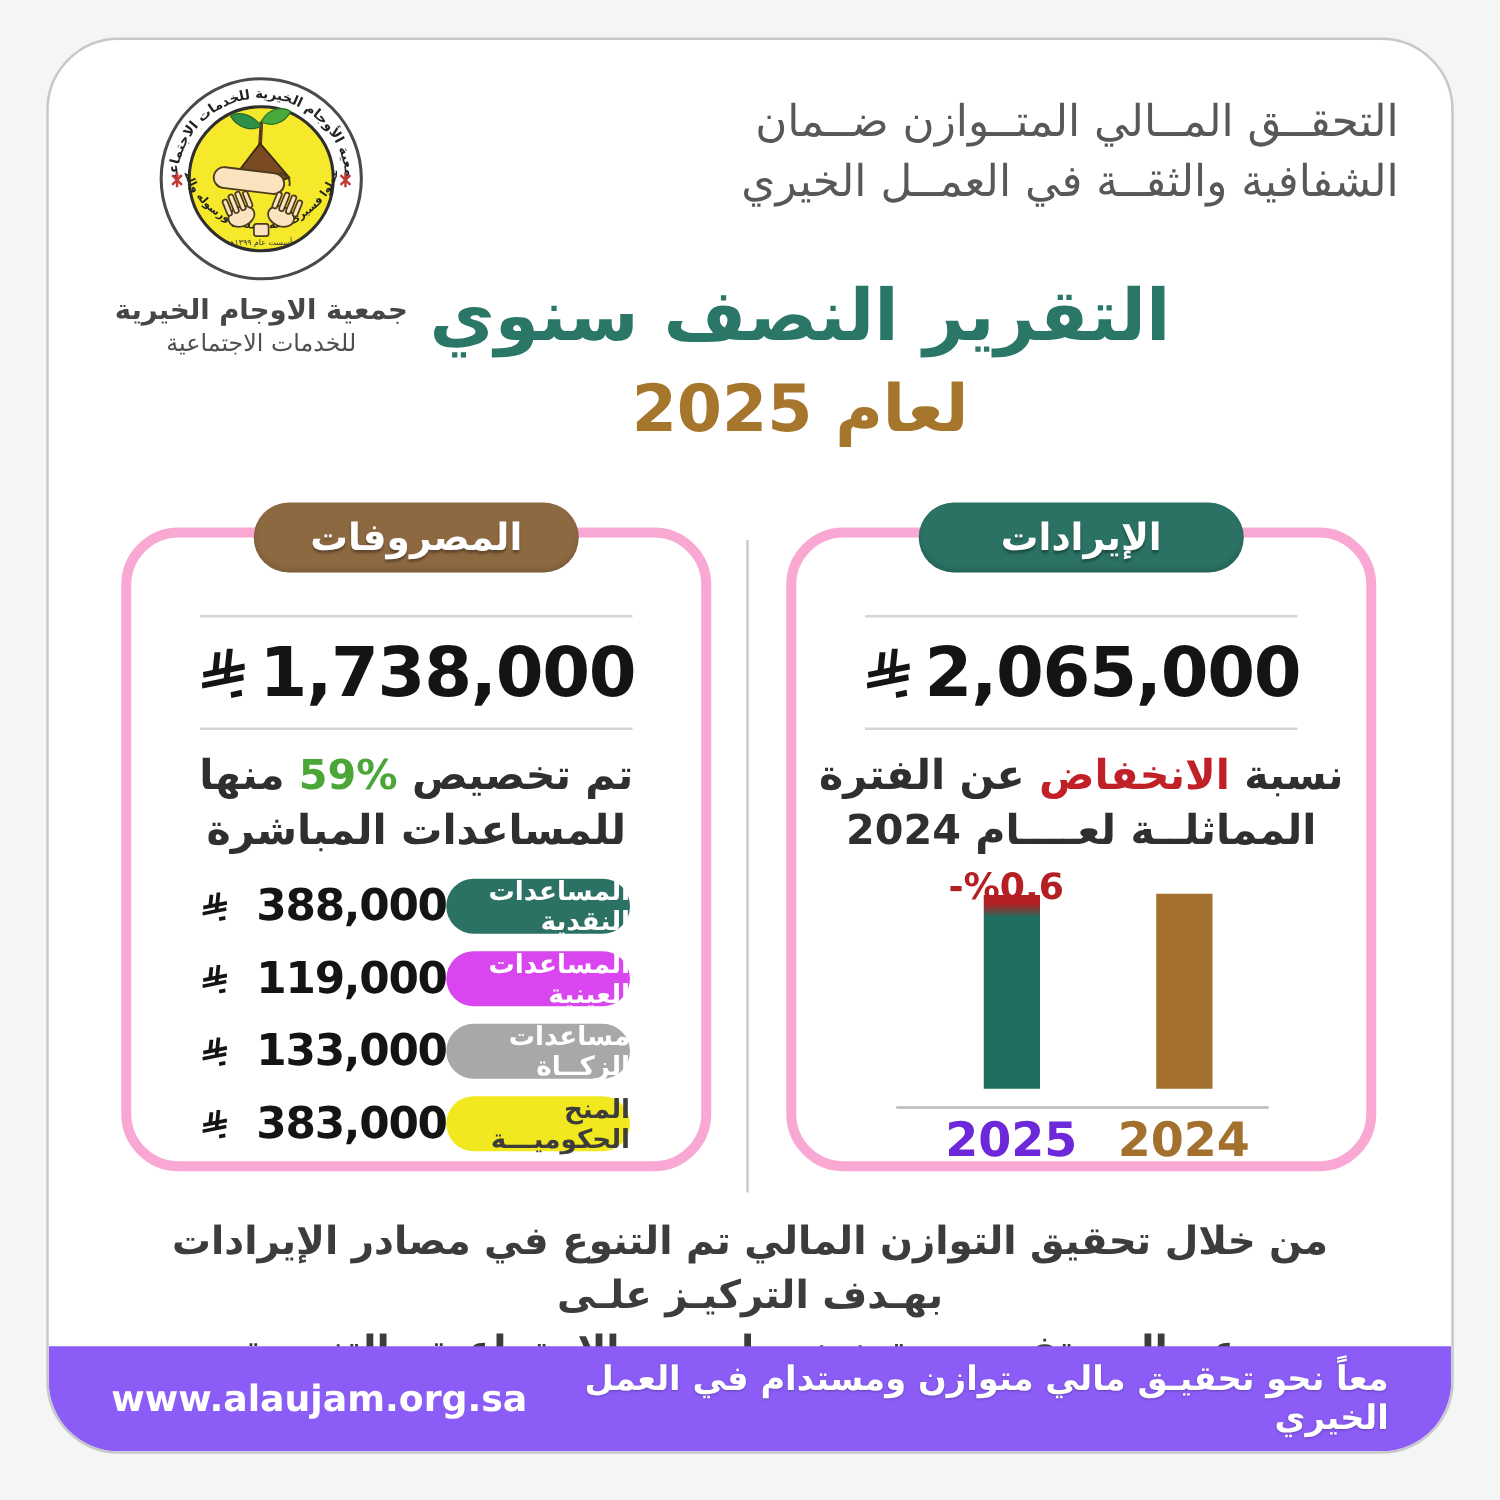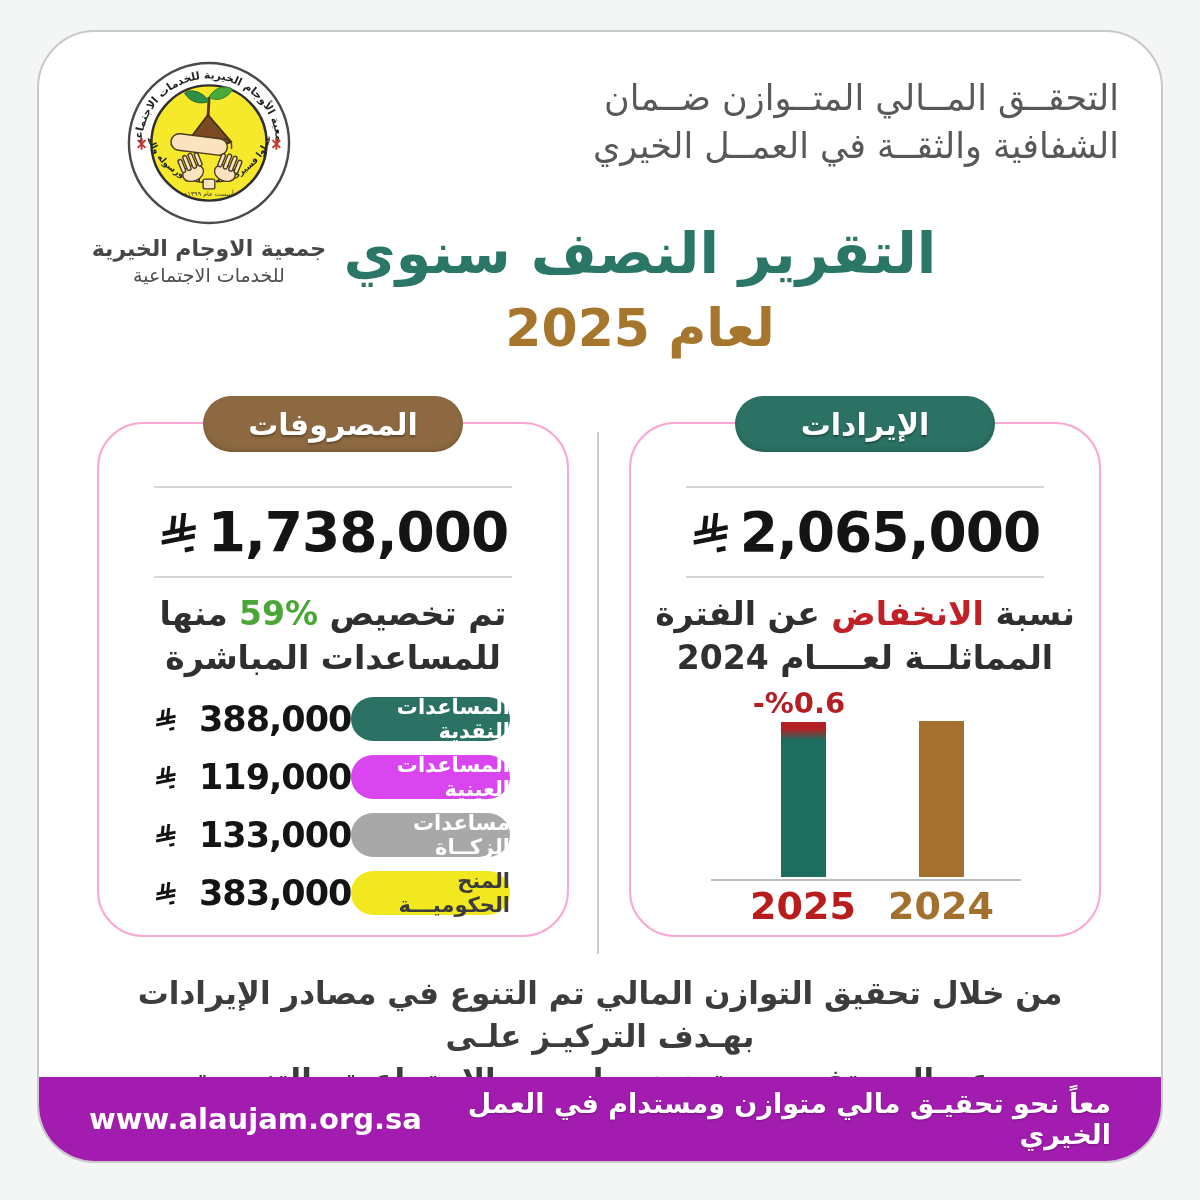--- a/index.html
+++ b/index.html
@@ -12,21 +12,21 @@
   .logo-name2{font-size:19px;color:#4d4e4f;direction:rtl;margin-top:3px;}
 
   
   .header-text{position:absolute;right:42px;top:42px;width:620px;text-align:right;direction:rtl;color:#57585a;font-weight:normal;font-size:35px;line-height:1.38;}
 
   
   .title-l1{position:absolute;left:80px;right:0;top:188px;text-align:center;font-size:57px;font-weight:bold;color:#2a7767;direction:rtl;}
   .title-l2{position:absolute;left:80px;right:0;top:266px;text-align:center;font-size:52px;font-weight:bold;color:#a7762d;direction:rtl;}
 
   
-  .stat-card{position:absolute;top:390px;width:472px;height:515px;border:2px solid #f9a8d4;border-radius:46px;box-sizing:border-box;background:#fff;}
+  .stat-card{position:absolute;top:390px;width:472px;height:515px;border:8px solid #f9a8d4;border-radius:46px;box-sizing:border-box;background:#fff;}
   .stat-card.expenses{left:58px;}
   .stat-card.revenues{left:590px;}
   .stat-pill{position:absolute;top:-28px;left:50%;transform:translateX(-50%);width:260px;height:56px;border-radius:28px;display:flex;align-items:center;justify-content:center;color:#fff;font-size:30px;font-weight:bold;direction:rtl;text-shadow:0 2px 2px rgba(0,0,0,0.3);box-shadow:inset 0 -3px 4px rgba(0,0,0,0.12);}
   .pill-brown{background:#8d6941;}
   .pill-teal{background:#2b7164;}
   .hr{position:absolute;left:55px;right:55px;height:2px;background:#d4d5d6;}
   .hr.top{top:62px;} .hr.bottom{top:152px;}
   .amount-row{position:absolute;top:76px;left:0;right:0;display:flex;direction:ltr;align-items:center;justify-content:center;gap:8px;color:#141414;}
   .amount-row .num{font-size:55px;font-weight:bold;letter-spacing:-1px;}
   .riyal{transform:skewX(-6deg);color:#141414;}
@@ -48,21 +48,21 @@
   .chart-baseline{position:absolute;left:80px;right:78px;top:455px;height:2px;background:#bbbcbd;}
   .cat{position:absolute;top:460px;width:130px;text-align:center;font-size:38px;font-weight:bold;}
   .cat-0{left:107px;} .cat-1{left:245px;}
 
   .v-div{position:absolute;left:558px;top:400px;width:2px;height:522px;background:#cbcccd;}
 
   
   .paragraph{position:absolute;top:940px;left:60px;right:60px;text-align:center;direction:rtl;font-size:31px;font-weight:bold;color:#3b3c3d;line-height:1.4;}
 
   
-  .footer{position:absolute;left:0;right:0;bottom:0;height:84px;background:#a21caf;display:flex;align-items:center;justify-content:space-between;padding:0 50px;box-sizing:border-box;}
+  .footer{position:absolute;left:0;right:0;bottom:0;height:84px;background:#8b5cf6;display:flex;align-items:center;justify-content:space-between;padding:0 50px;box-sizing:border-box;}
   .footer .site{color:#fff;font-size:29px;font-weight:bold;direction:ltr;}
   .footer .slogan{color:#fff;font-size:27px;font-weight:bold;direction:rtl;text-shadow:0 1px 2px rgba(0,0,0,0.25);}
 </style>
 </head>
 <body>
 
 <div class="page-card">
 
   <div class="logo-block">
     <svg width="166" height="166" viewBox="0 0 170 170">
@@ -234,21 +234,21 @@
     <div class="hr bottom"></div>
     <div class="card-sub">
       <span>نسبة </span><span class="hl-red">الانخفاض</span><span> عن الفترة</span>
       <div>المماثلــة لعــــام 2024</div>
     </div>
 
     <div class="chart-note" style="color: rgb(180, 31, 36);">-%0.6</div>
     <div class="bar bar-0" style="height: 155px; background: linear-gradient(rgb(180, 31, 36) 0px, rgb(180, 31, 36) 7px, rgb(30, 110, 95) 18px);"></div>
     <div class="bar bar-1" style="height: 156px; background: rgb(163, 112, 45);"></div>
     <div class="chart-baseline"></div>
-    <div class="cat cat-0" style="color: #b91c1c;">2025</div>
+    <div class="cat cat-0" style="color: #6d28d9;">2025</div>
     <div class="cat cat-1" style="color: rgb(163, 112, 45);">2024</div>
   </div>
 
   <div class="paragraph">
     <div>من خلال تحقيق التوازن المالي تم التنوع في مصادر الإيرادات بهـدف التركيـز علـى</div>
     <div>دعم المستفيدين وتعزيز برامجهم الاجتماعية والتنموية</div>
   </div>
 
   <div class="footer">
     <span class="site">www.alaujam.org.sa</span>

